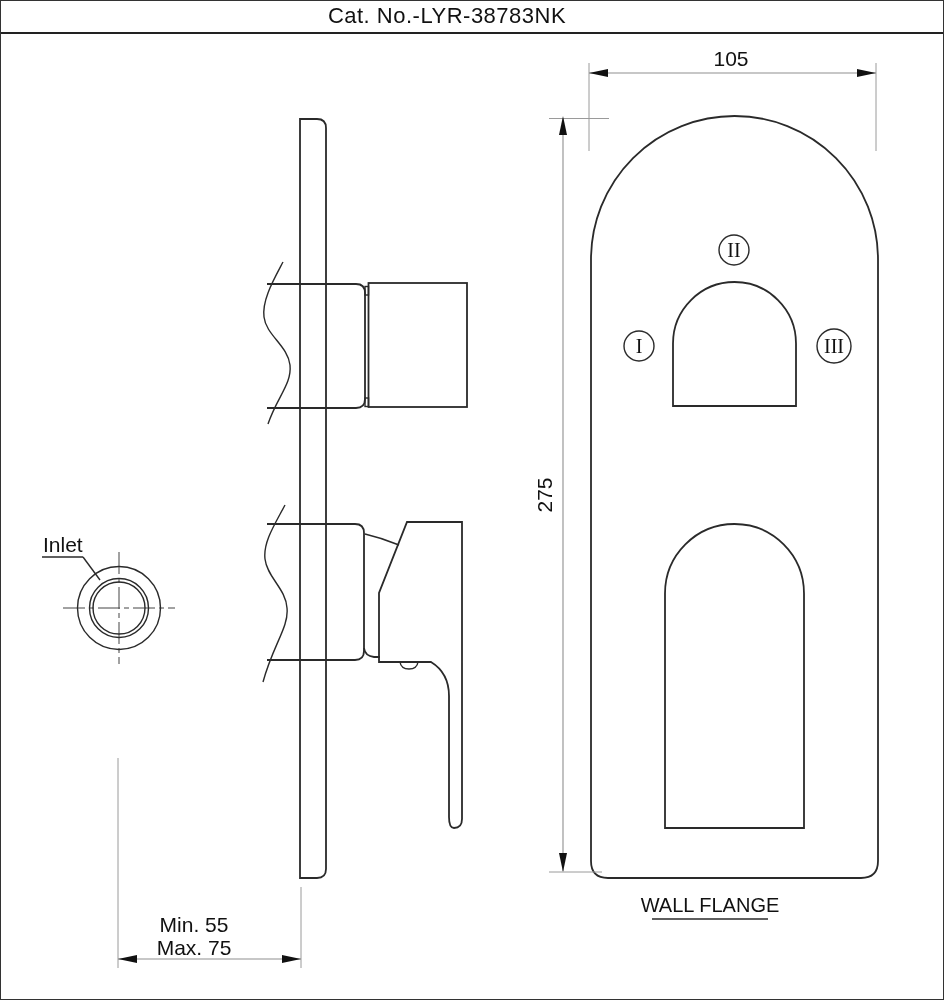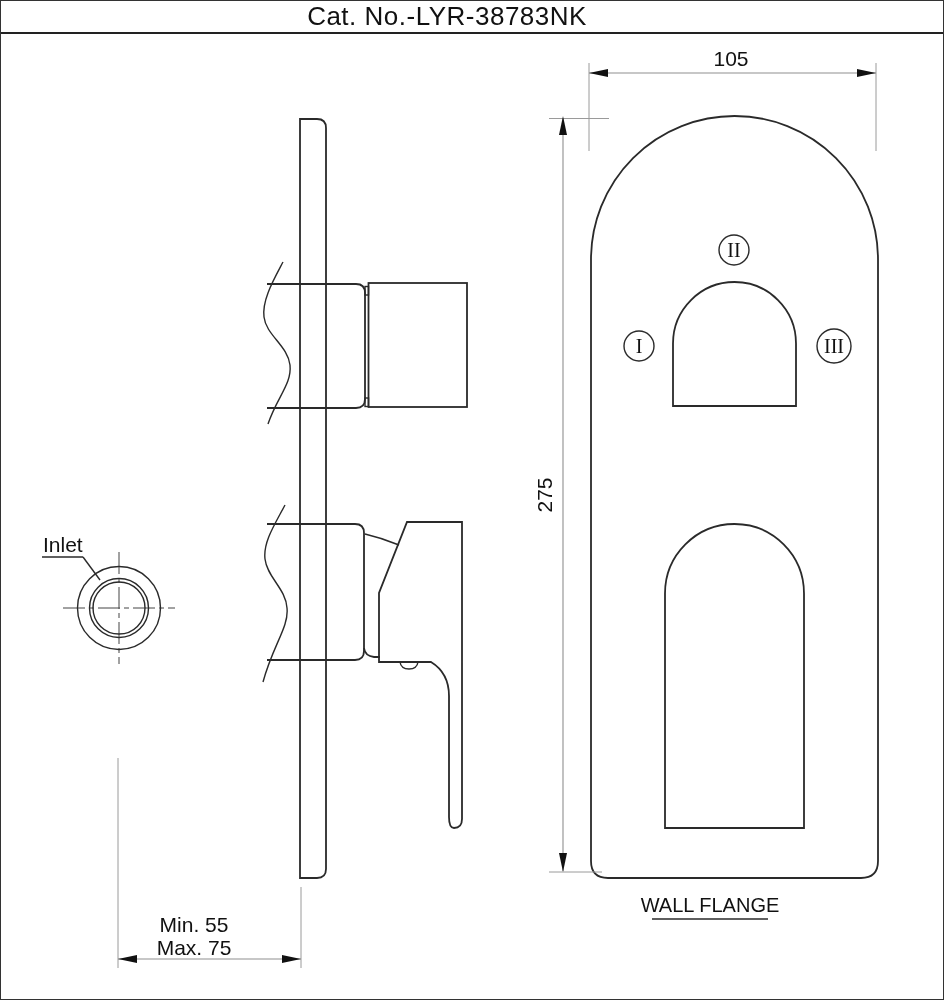--- a/index.html
+++ b/index.html
@@ -10,21 +10,21 @@
     border:1.5px solid #333;
     box-sizing:border-box;
     font-family:"Liberation Sans", sans-serif;
     color:#111;
     overflow:hidden;
   }
   .title-bar{
     position:absolute;top:0;left:0;height:31px;width:892px;
     border-bottom:2px solid #222;
     text-align:center;
-    font-size:26px;line-height:30px;
+    font-size:22px;line-height:30px;
     color:#111;
     letter-spacing:0.5px;
   }
   .title-bar-extend{
     position:absolute;top:31px;left:0;right:0;height:0;
     border-bottom:2px solid #222;
   }
   svg.drawing{position:absolute;top:0;left:0;}
   .objline{stroke:#2a2a2a;stroke-width:1.8;fill:none;}
   .thinline{stroke:#2a2a2a;stroke-width:1.4;fill:none;}

